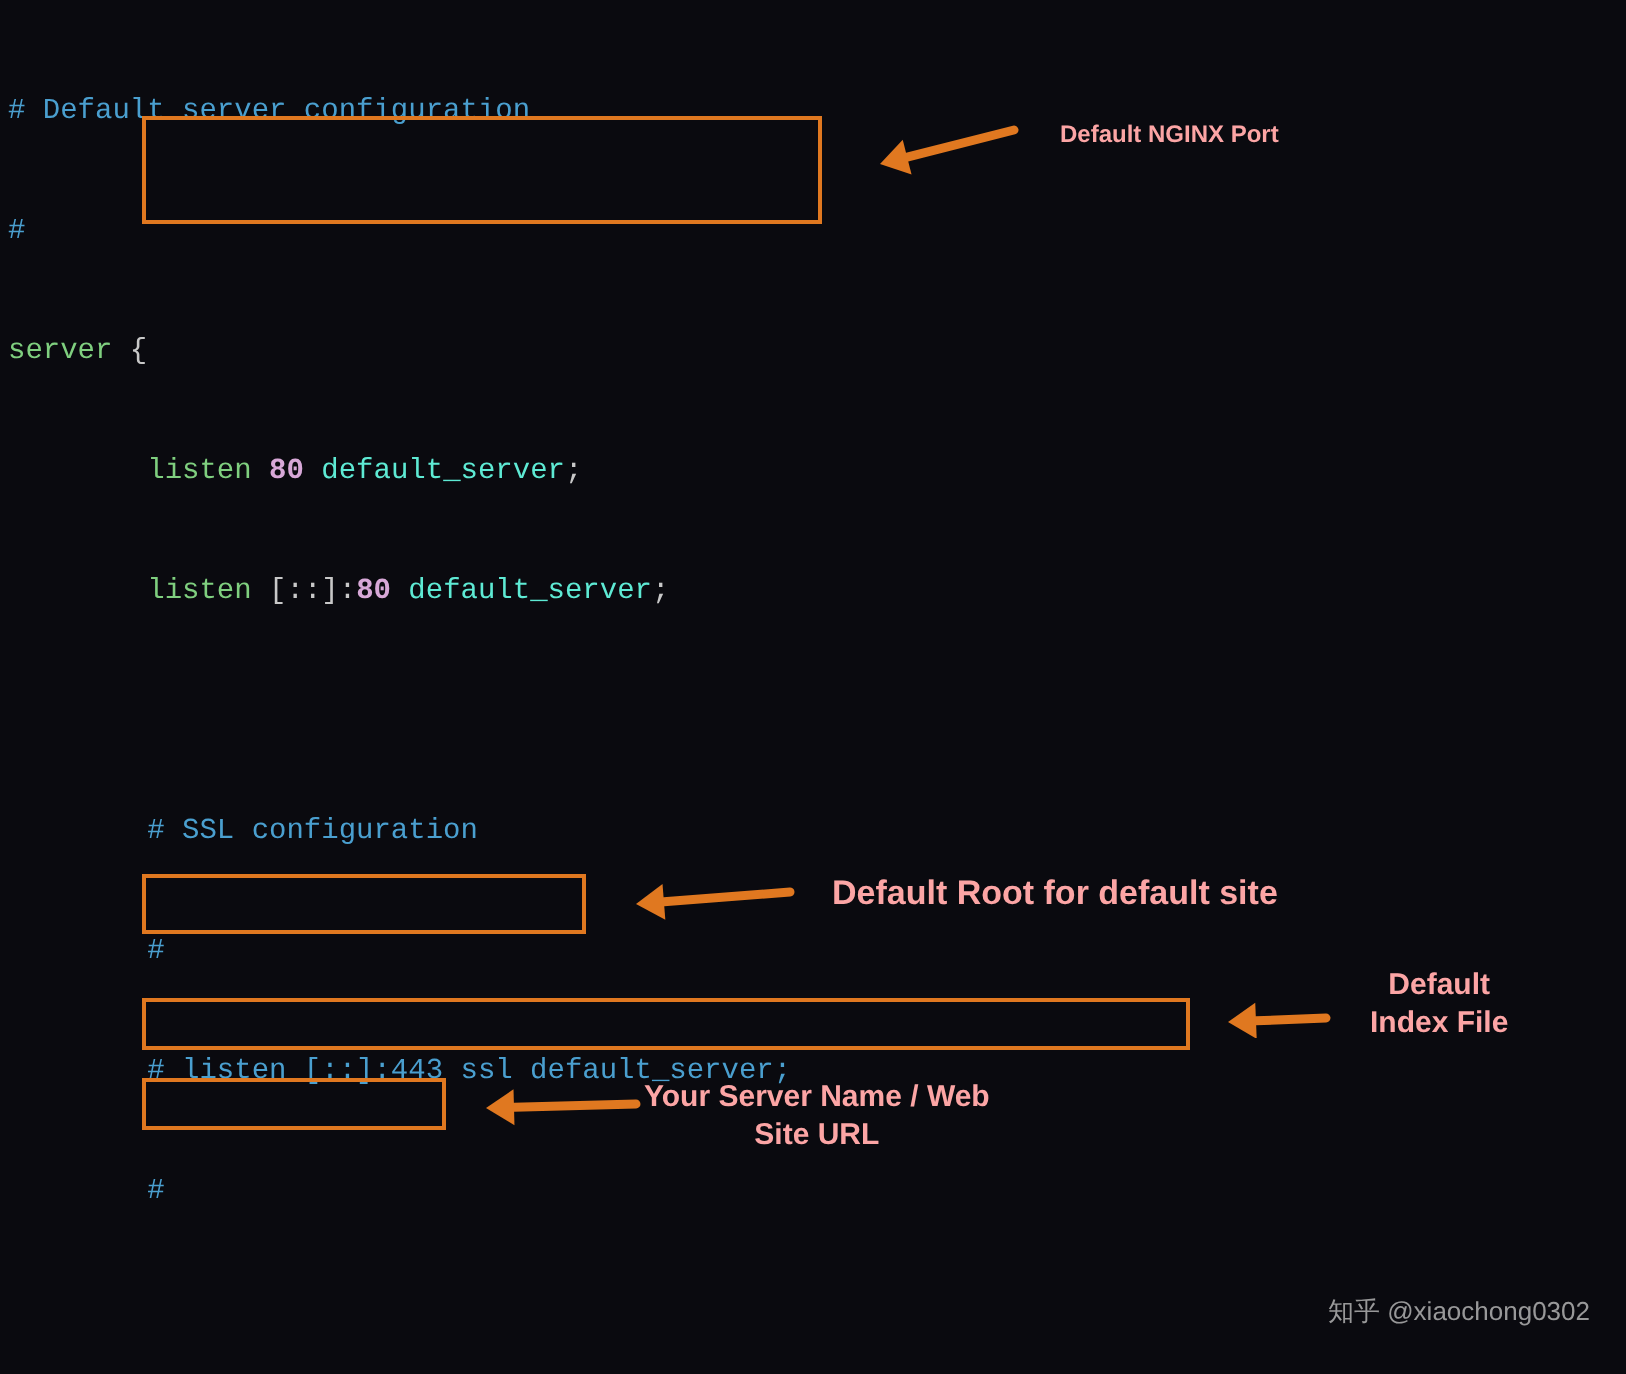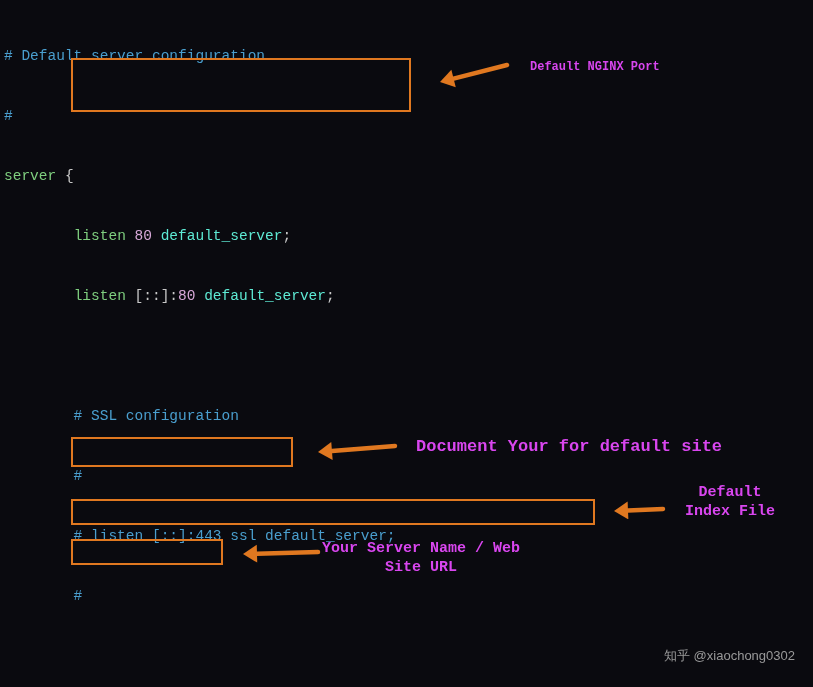--- a/index.html
+++ b/index.html
@@ -13,33 +13,33 @@
     height: 687px;
     overflow: hidden;
     position: relative;
     padding: 6px 4px;
   }
   .code { white-space: pre; position: relative; }
   .line { display: block; min-height: 20px; }
   .c-comment { color: #4a9fcf; }
   .c-keyword { color: #7fcf7f; margin-top: 10px; }
   .c-text    { color: #c8c8c8; }
-  .c-num     { color: #d8a8d8; }
+  .c-num     { color: #d8a8d8; font-weight: bold; }
   .c-string  { color: #5eead4; text-align: center; }
   .c-punc    { color: #c8c8c8; }
 
   .box {
     position: absolute;
     border: 2px solid #e07820;
     pointer-events: none;
   }
   .ann {
     position: absolute;
-    color: #d946ef;
-    font-family: Liberation Mono, monospace;
+    color: #fca5a5;
+    font-family: Liberation Sans, sans-serif;
     font-weight: bold;
     font-size: 15px;
     text-align: center;
     line-height: 1.25;
   }
   .ann.sm { font-size: 12px; }
   .arrow {
     position: absolute;
     pointer-events: none;
   }
@@ -93,21 +93,21 @@
   
   
 </div>
 
 <div class="box" id="box-listen" style="top: 58px; left: 71px; width: 340px; height: 54px;"></div>
 <div class="box" id="box-root" style="top: 437px; left: 71px; width: 222px; height: 30px;"></div>
 <div class="box" id="box-index" style="top: 499px; left: 71px; width: 524px; height: 26px;"></div>
 <div class="box" id="box-server" style="top: 539px; left: 71px; width: 152px; height: 26px;"></div>
 
 <div class="ann sm" style="top:60px; left:530px;">Default NGINX Port</div>
-<div class="ann" style="top:436px; left:416px; font-size:17px;">Document Your for default site</div>
+<div class="ann" style="top:436px; left:416px; font-size:17px;">Default Root for default site</div>
 <div class="ann" style="top:484px; left:685px; white-space:pre-line;">Default
 Index File</div>
 <div class="ann" style="top:540px; left:322px; white-space:pre-line;">Your Server Name / Web
 Site URL</div>
 
 <div class="arrow" id="arrow-port" style="top: 62px; left: 432px; width: 85px; height: 28px;">
     <svg width="85" height="28">
     <line x1="75" y1="3" x2="21.569997438209093" y2="16.55686632164844" stroke="#e07820" stroke-width="4.5" stroke-linecap="round"></line>
     <polygon points="8,20 19.356554359268806,7.8332965399425944 23.78344051714938,25.280436103354283" fill="#e07820"></polygon>
   </svg>

